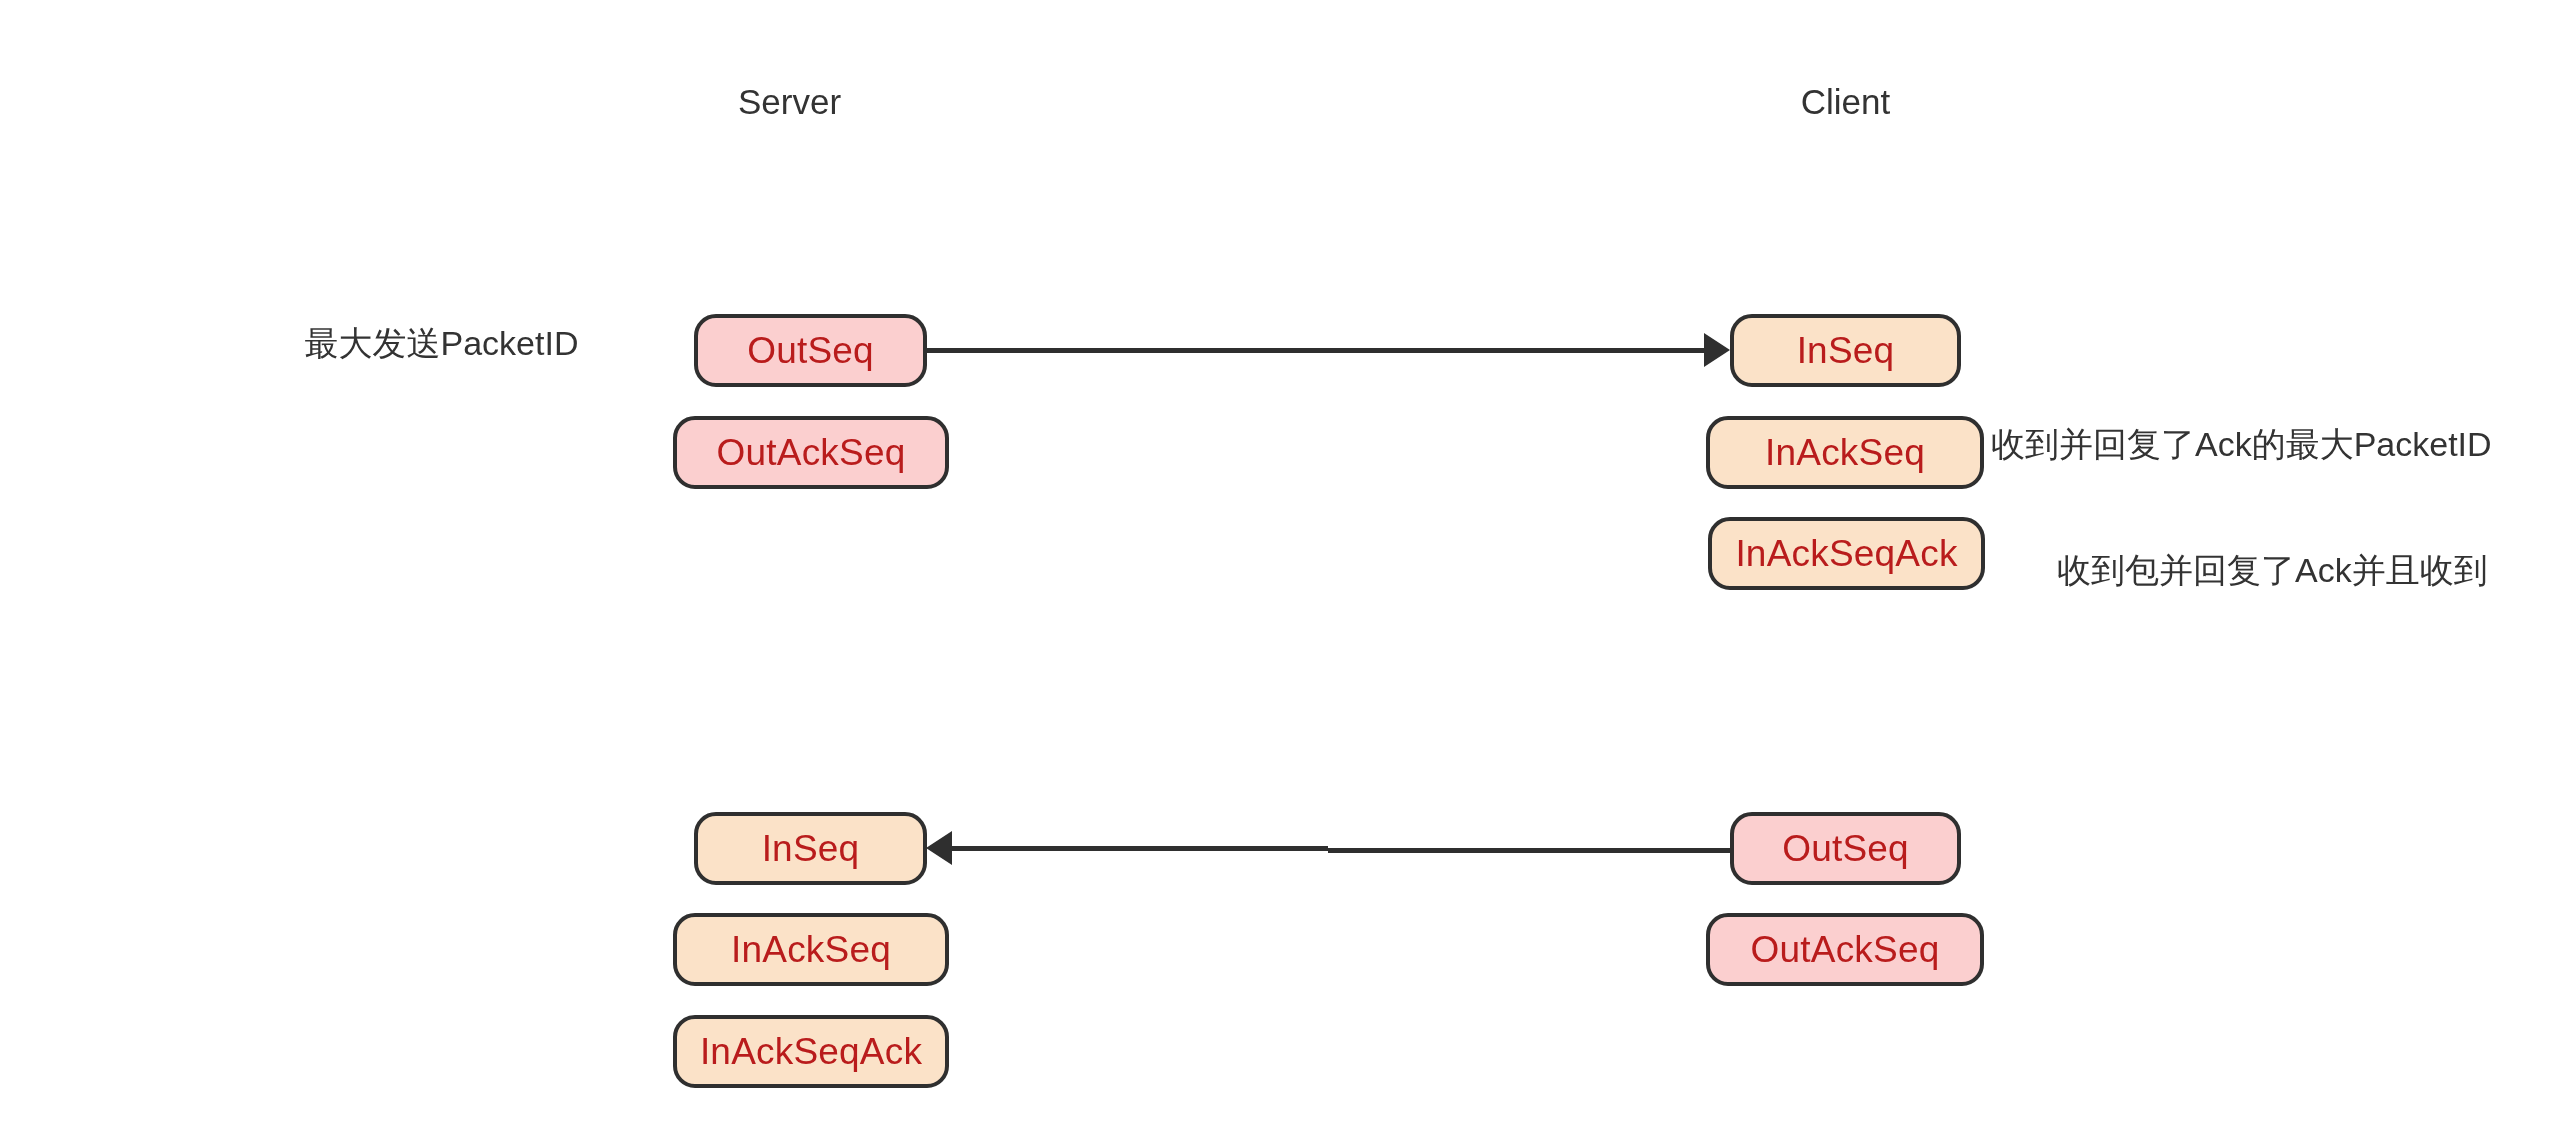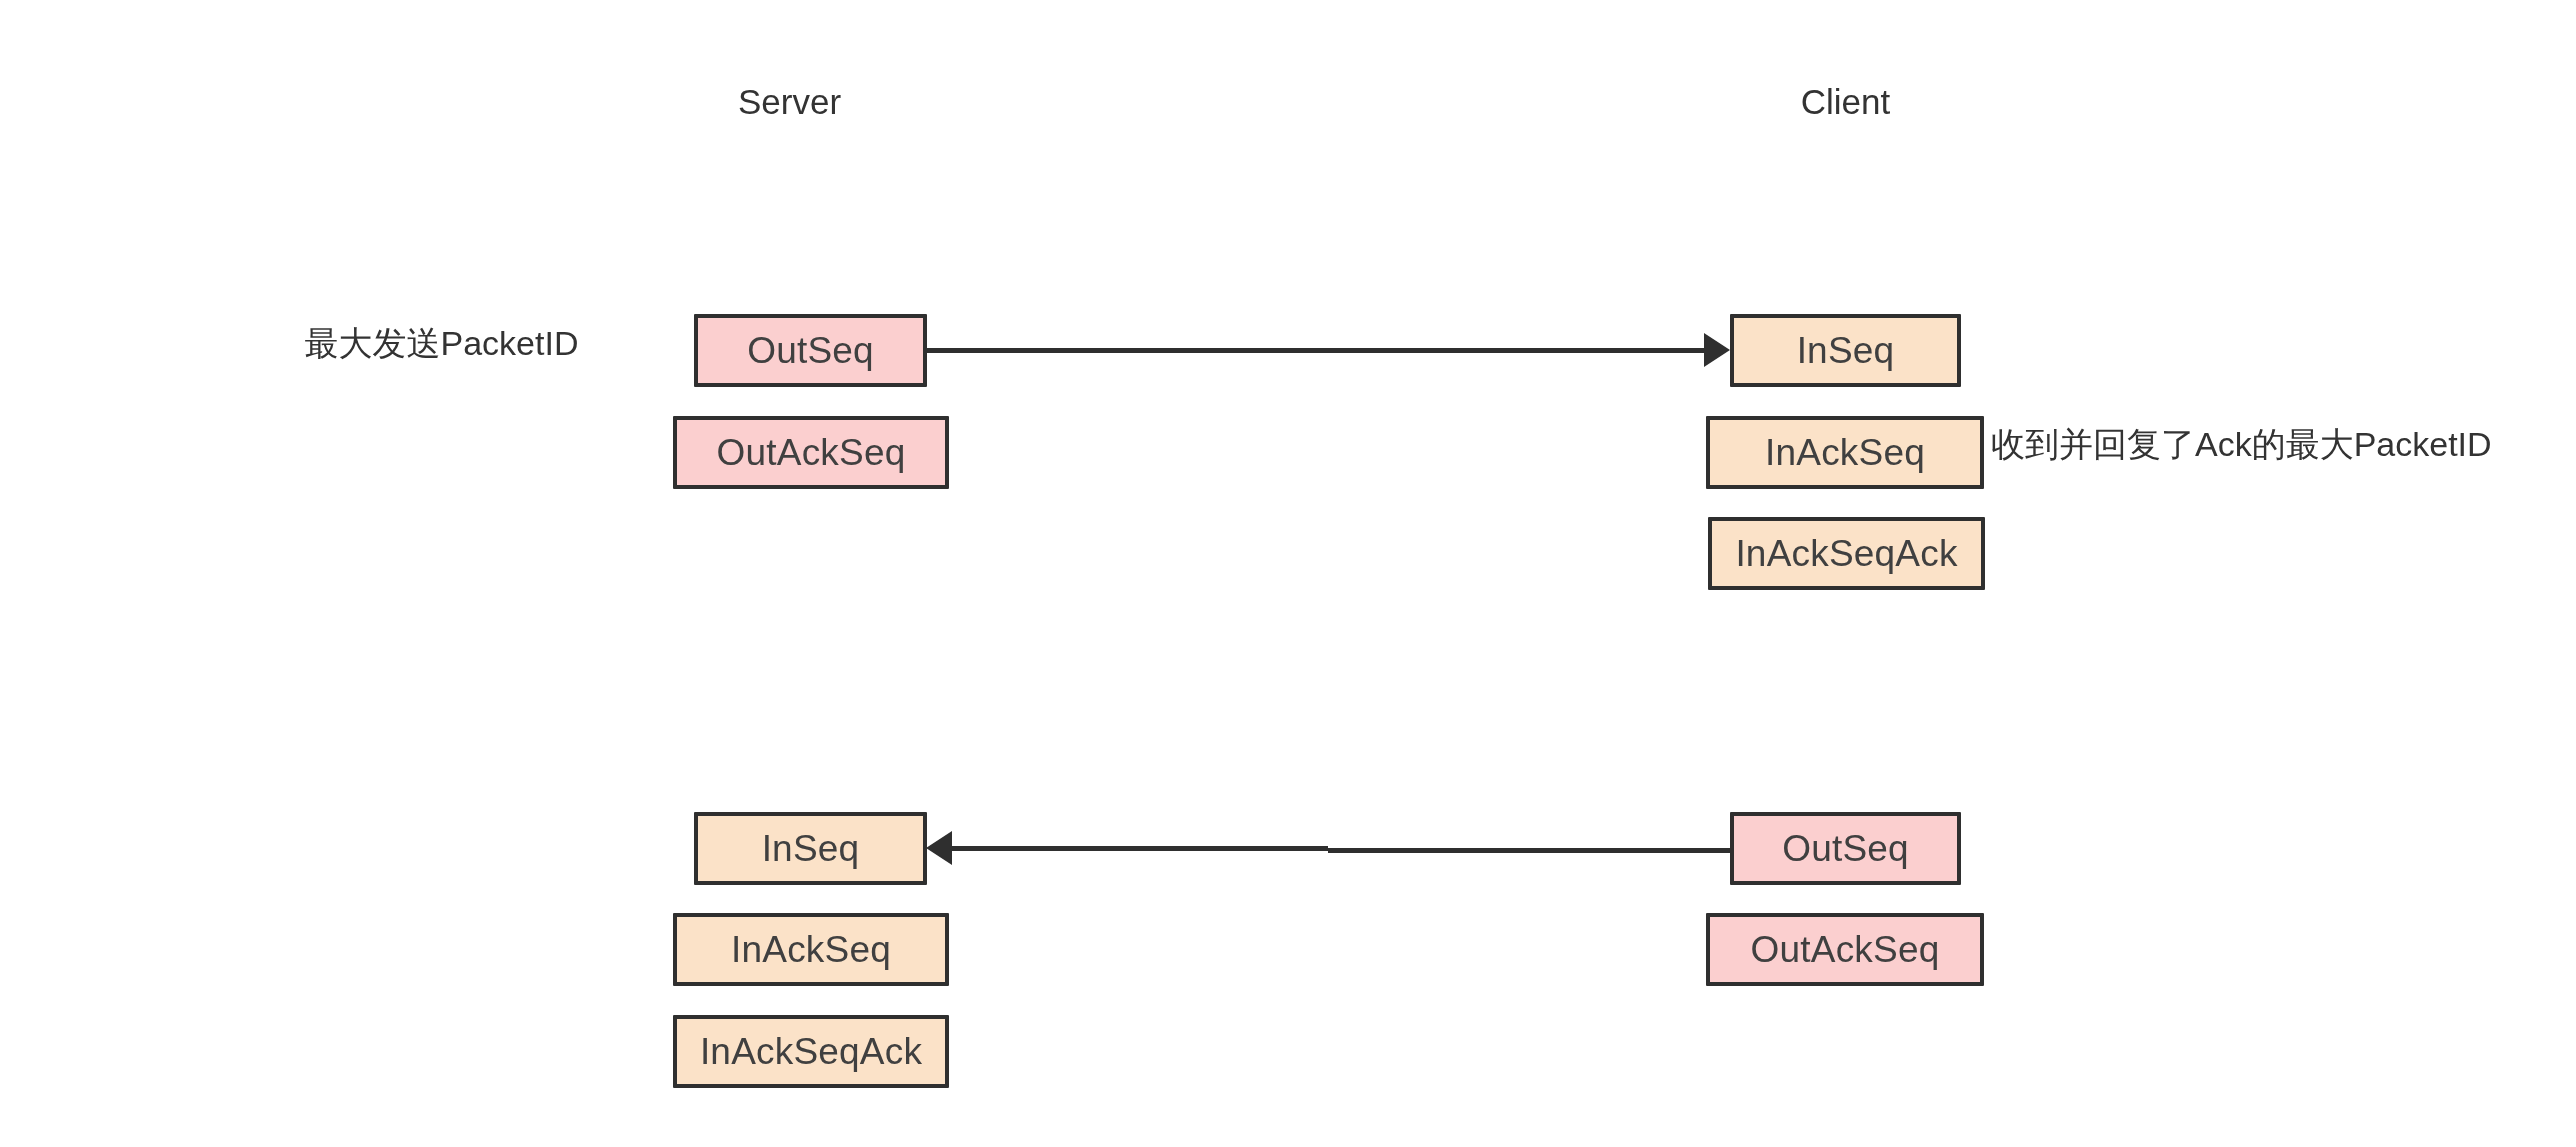--- a/index.html
+++ b/index.html
@@ -27,27 +27,27 @@
     color: #333333;
     white-space: nowrap;
     text-align: center;
     font-weight: 400;
   }
   
   .node {
     position: absolute;
     box-sizing: border-box;
     border: 4.6px solid #2f2f2f;
-    border-radius: 1px;
+    border-radius: 22px;
     display: flex;
     align-items: center;
     justify-content: center;
     font-size: 37px;
     line-height: 1;
-    color: #404040;
+    color: #b91c1c;
     white-space: nowrap;
     letter-spacing: 0.2px;
   }
   .node.pink   { background: #fbcfcf; }
   .node.peach  { background: #fbe2c8; }
 
   
   .note {
     position: absolute;
     font-size: 34px;
@@ -103,21 +103,21 @@
   <div class="node peach" style="left:1706px; top:314px; width:231px; height:73px;">InSeq</div>
 
 
   <div class="node peach" style="left:1682px; top:416px; width:278px; height:73px;">InAckSeq</div>
 
   <div class="note" style="left:1967px; top:424px; width:610px;">收到并回复了Ack的最大PacketID</div>
 
   <div class="node peach" style="left:1684px; top:517px; width:277px; height:73px;">InAckSeqAck</div>
 
   <div class="note center-align" style="left:1970px; top:510px; width:519px;">
-    <br>
+    <span>收到包并回复了Ack并且收到</span><br>
   </div>
 
   <div class="node peach" style="left:670px; top:812px; width:233px; height:73px;">InSeq</div>
 
   <div class="node peach" style="left:649px; top:913px; width:276px; height:73px;">InAckSeq</div>
 
   <div class="node peach" style="left:649px; top:1015px; width:276px; height:73px;">InAckSeqAck</div>
 
   <div class="arrow-left" style="left:902px; top:831px;"></div>
   <div class="conn-line" style="left:928px; top:846px; width:376px;"></div>

